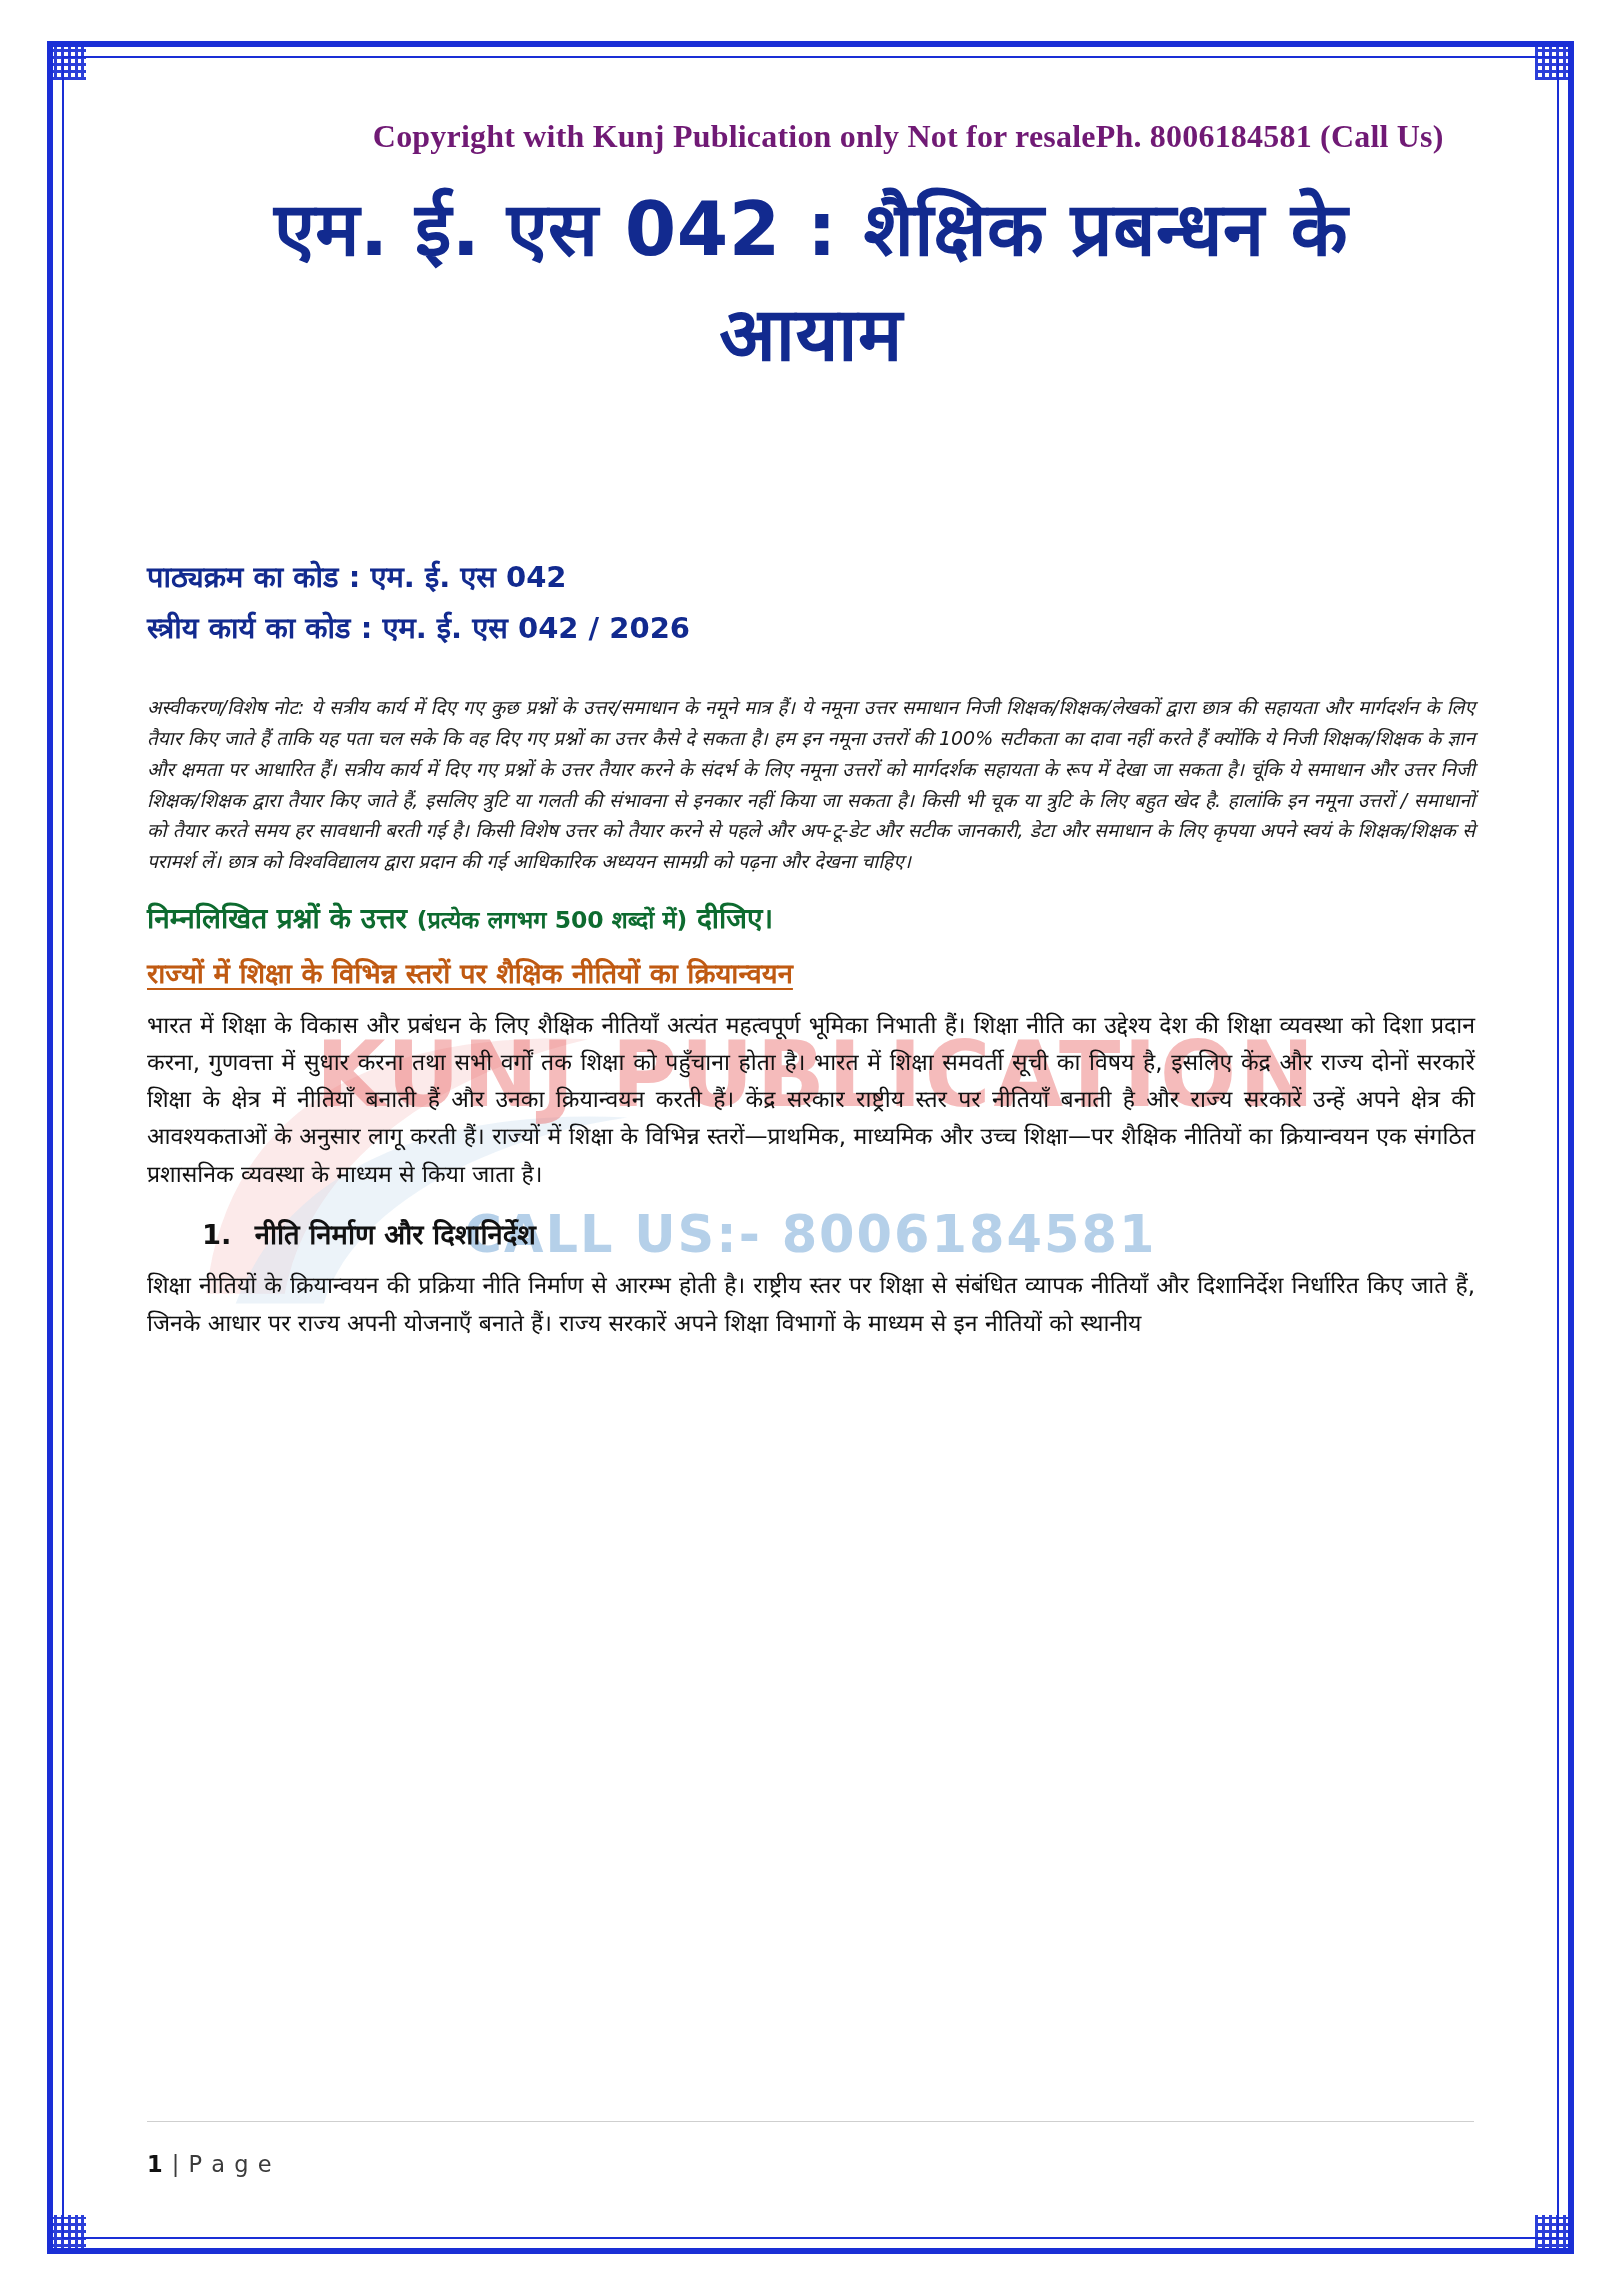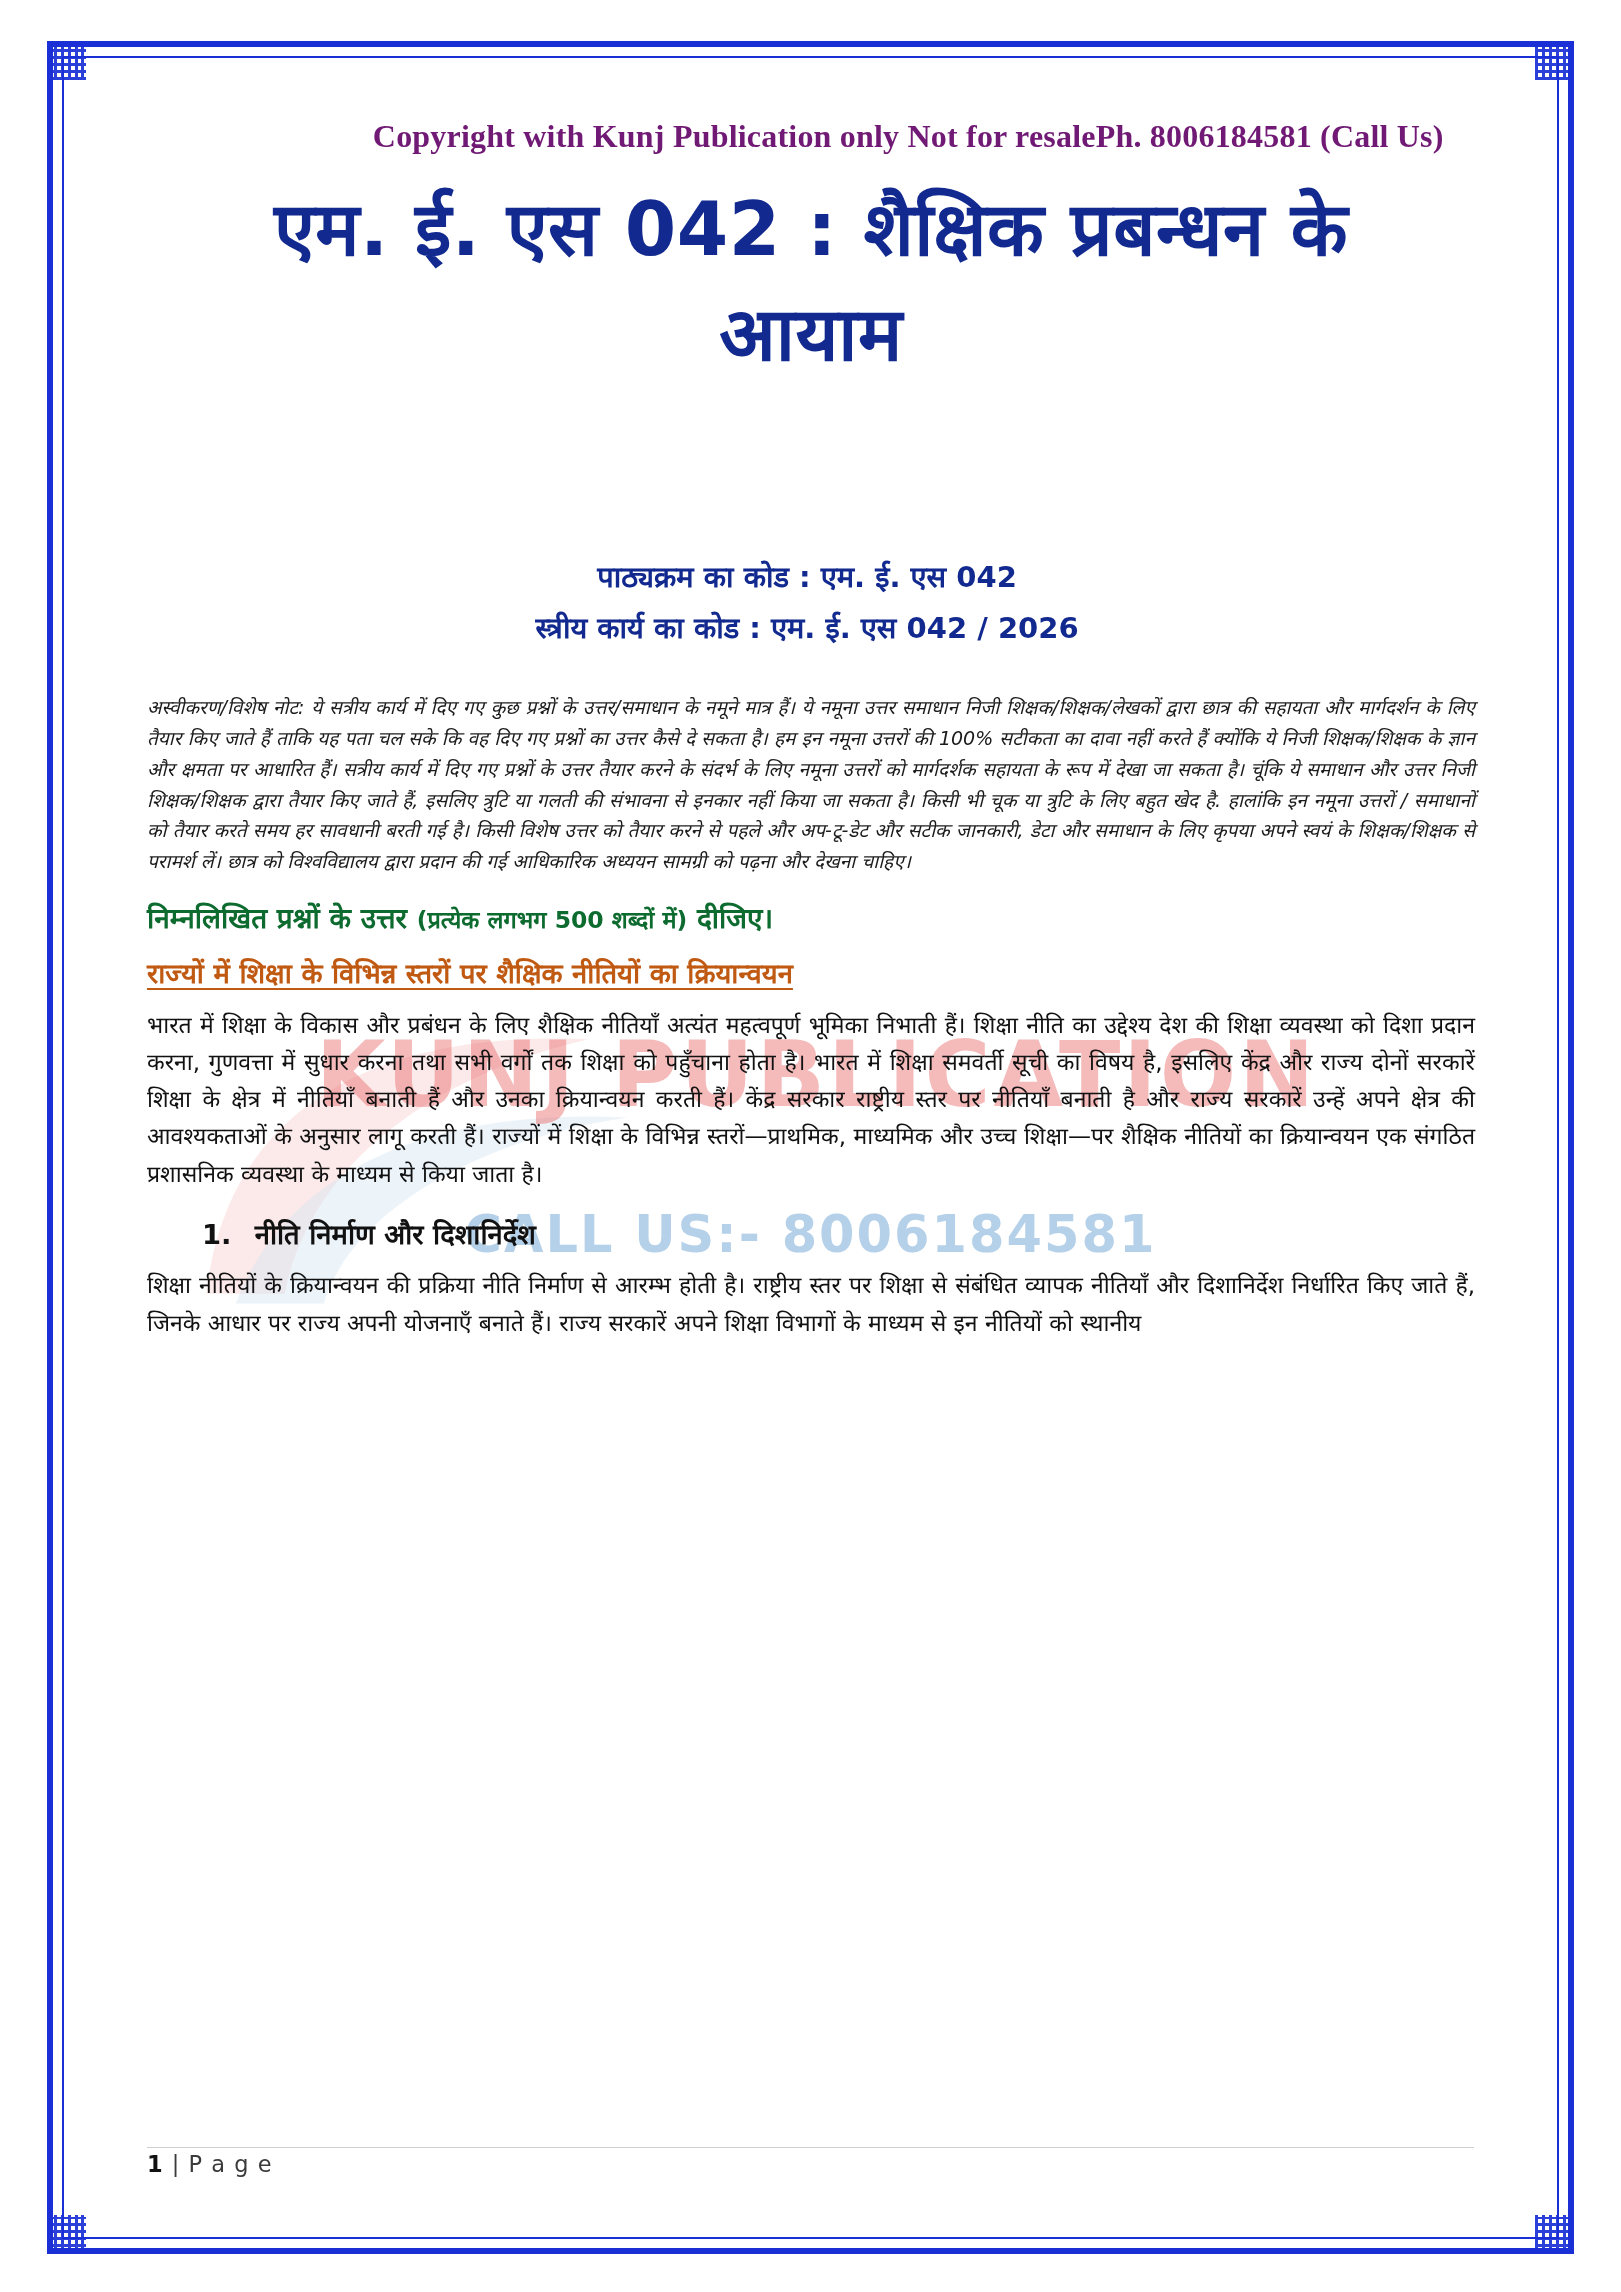--- a/index.html
+++ b/index.html
@@ -76,21 +76,21 @@
     font-weight: bold;
     font-size: 74px;
     line-height: 1.42;
     letter-spacing: 0.5px;
     font-family: "DejaVu Sans", "Liberation Sans", sans-serif;
     padding: 0 39px;
   }
 
   .code-block {
     margin-top: 165px;
-    text-align: center;
+    text-align: left;
     color: #122a8f;
     font-weight: bold;
     font-size: 29px;
     line-height: 1.75;
     font-family: "DejaVu Sans", "Liberation Sans", sans-serif;
     padding-right: 7.8px;
   }
 
   .disclaimer {
     margin-top: 39px;
@@ -151,21 +151,21 @@
     padding-left: 13.7px;
   }
 
   
   .footer {
     position: absolute;
     left: 147px;
     right: 147px;
     bottom: 116px;
     border-top: 1px solid #cfcfcf;
-    padding-top: 3px;
+    padding-top: 29px;
     font-size: 22.5px;
     color: #3b3b3b;
     font-family: "DejaVu Sans", "Liberation Sans", sans-serif;
     letter-spacing: 1px;
     z-index: 5;
   }
   .footer b { color: #111; }
 
   
   .watermark {

